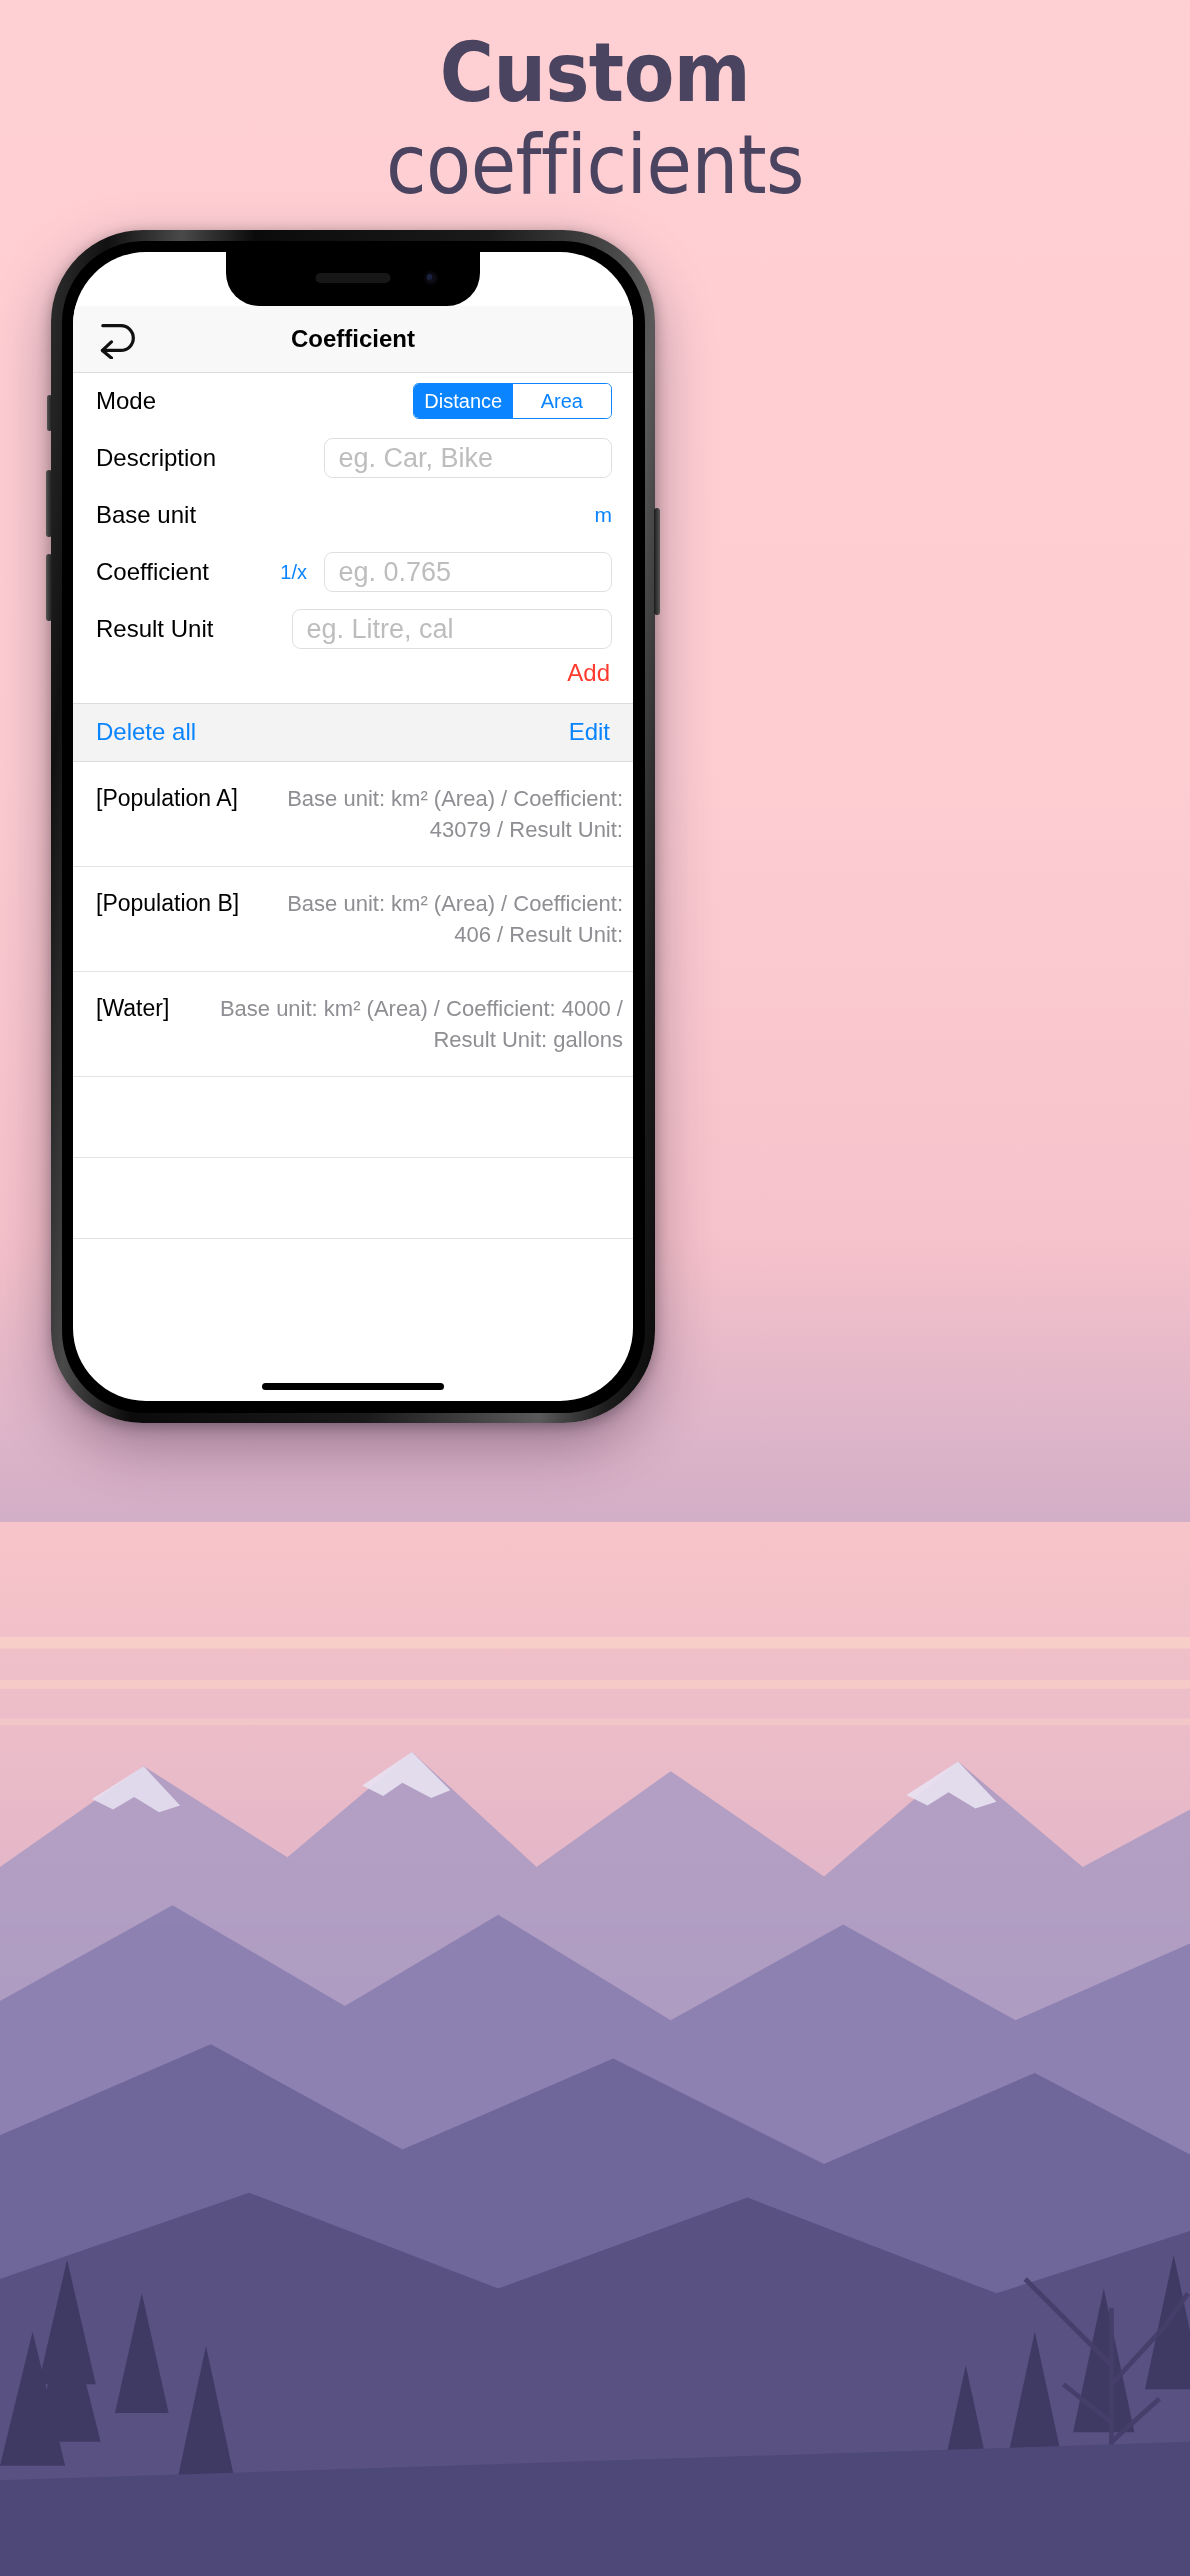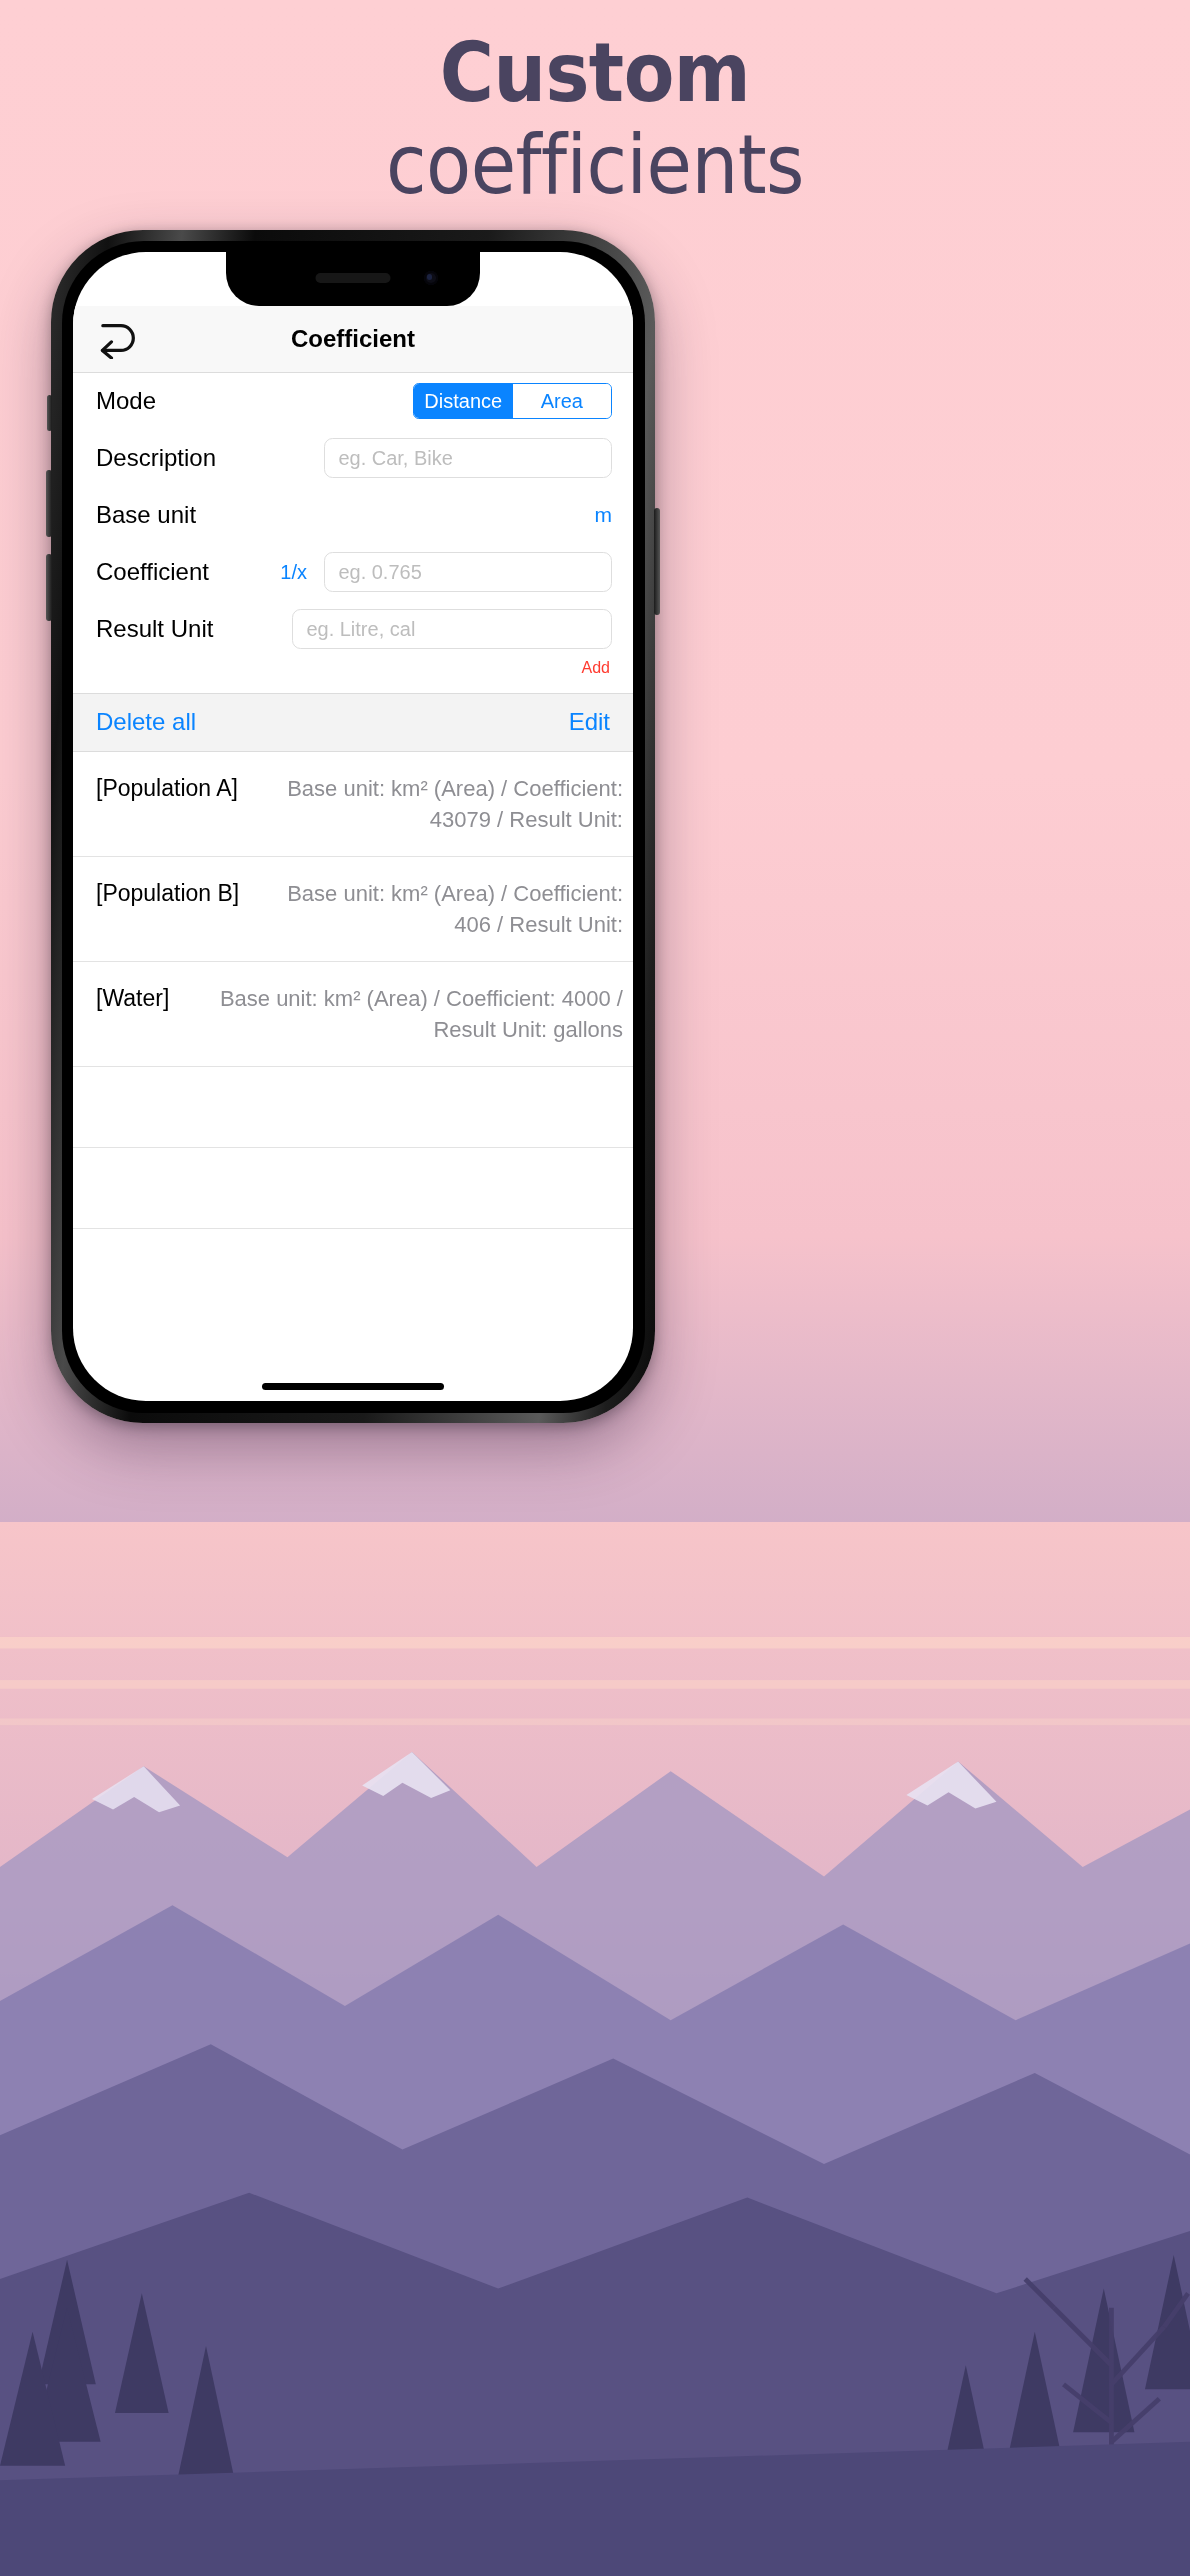--- a/index.html
+++ b/index.html
@@ -141,32 +141,32 @@
     border:1.4px solid #0a84ff; border-radius:5.8px; overflow:hidden;
   }
   .seg div{
     flex:1; display:flex; align-items:center; justify-content:center;
     font-size:20px; color:#0a84ff; background:#fff; cursor:pointer;
   }
   .seg div.on{ background:#0a84ff; color:#fff; }
   .tf{
     height:40px; border:1px solid #dedede; border-radius:8.6px;
     background:#fff; display:flex; align-items:center;
-    padding:0 13.4px; font-size:20px; color:#bdbdbd;
+    padding:0 13.4px; font-size:27px; color:#bdbdbd;
   }
   #descField{ width:288px; }
   #coefField{ width:288px; }
   #resultField{ width:320px; }
   .bluetext{ color:#0a84ff; font-size:21px; }
   .inv{ color:#0a84ff; font-size:20px; margin-right:17px; }
   #addRow{
     display:flex; justify-content:flex-end;
     padding:1.9px 23px 15.3px 0;
   }
-  #addBtn{ color:#ff3b30; font-size:16px; cursor:pointer; }
+  #addBtn{ color:#ff3b30; font-size:24px; cursor:pointer; }
 
   
   #toolbar{
     display:flex; align-items:center; justify-content:space-between;
     height:59px; padding:0 23px;
     background:#f3f3f3;
     border-top:1px solid #dcdcdc; border-bottom:1px solid #dcdcdc;
     font-size:24px; color:#0a84ff;
   }
   #toolbar span{ cursor:pointer; }

